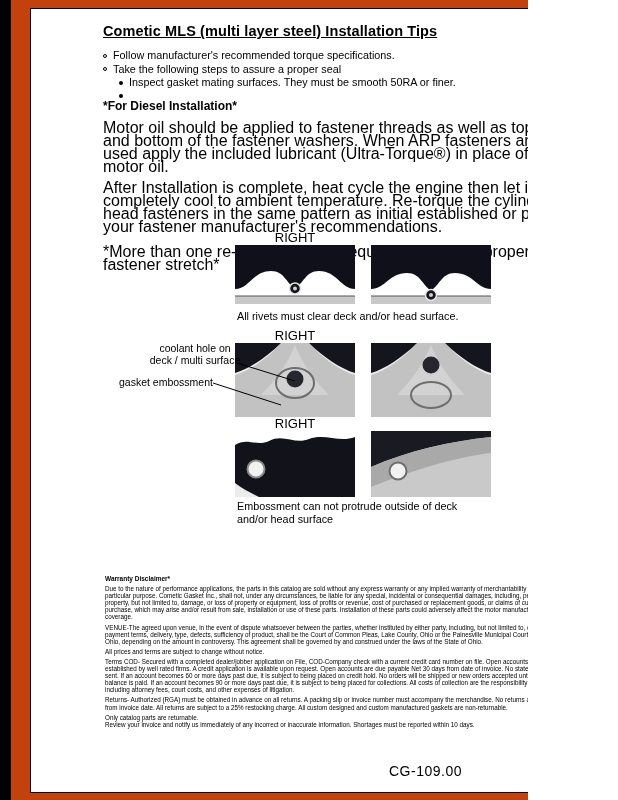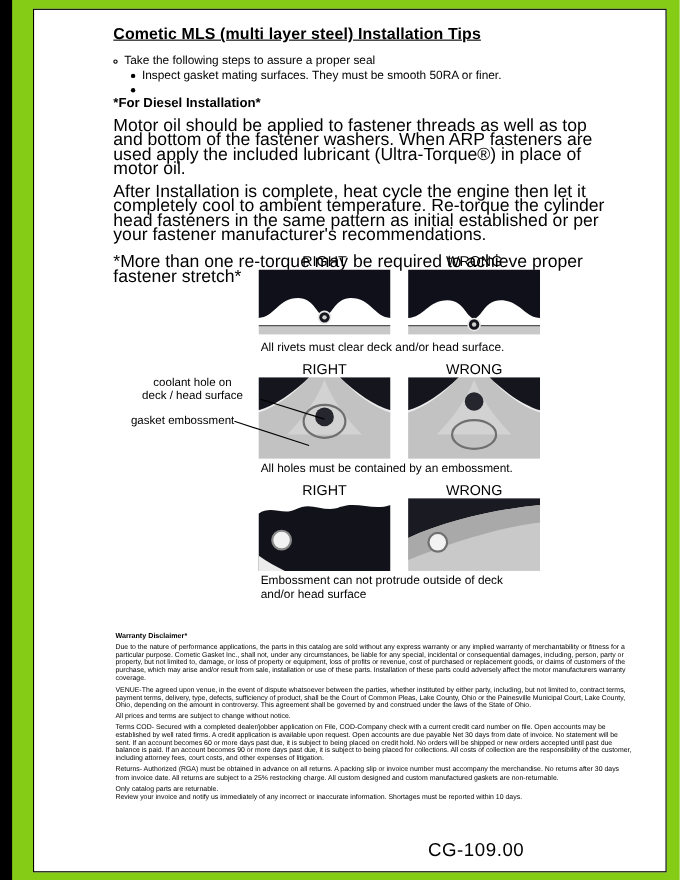--- a/index.html
+++ b/index.html
@@ -1,62 +1,66 @@
 <!DOCTYPE html>
 <html><head>
 <meta charset="utf-8">
 <style>
   * { margin:0; padding:0; box-sizing:border-box; }
   html,body { width:618px; height:800px; background:#ffffff; }
   body { font-family:"Liberation Sans", sans-serif; color:#000; position:relative; }
-  .canvas { position:absolute; left:0; top:0; width:618px; height:800px; background:#84cc16; overflow:hidden; }
+  .canvas { position:absolute; left:0; top:0; width:528px; height:800px; background:#c2410c; overflow:hidden; }
   .spine { position:absolute; left:0; top:0; width:11px; height:800px; background:#000; }
   .page { position:absolute; left:30px; top:8px; width:576px; height:785px; border:1px solid #000; background:#fff; }
 
   .topcontent { position:absolute; left:70px; top:14px; width:478px; }
   .title { font-size:14.5px; font-weight:bold; text-decoration:underline; margin:0 0 10px 2px; letter-spacing:0.1px; }
   .bullet { font-size:10.8px; line-height:13.5px; padding-left:12px; position:relative; }
   .mk { position:absolute; left:2px; top:4.5px; width:4px; height:4px; border-radius:50%; display:block; }
   .mk.hollow { border:1px solid #000; background:#fff; }
   .mk.solid { background:#000; }
   .bullet.sub { margin-left:16px; line-height:13px; }
   .diesel { font-size:12px; font-weight:bold; margin:10px 0 0 2px; }
   .para { font-size:16px; line-height:13px; margin:8px 0 0 2px; width:460px; }
   .para.note { margin-top:12px; }
 
   .figs { position:absolute; left:204px; top:222px; width:256px; }
-  .labelrow { display:flex; width:256px; height:14px; }
+  .labelrow { display:flex; width:256px; height:14px;flex-direction:column; }
   .flabel { width:120px; text-align:center; font-size:13px; line-height:14px; }
   .flabel + .flabel { margin-left:16px; }
   .imgrow { display:flex; }
   .fimg { display:block; }
   .fimg + .fimg { margin-left:16px; }
   .caption { font-size:10.8px; margin:3px 0 6px 2px; line-height:13px; }
 
-  .callout-coolant { position:absolute; left:88px; top:334px; width:112px; text-align:center; font-size:10.5px; line-height:11.5px; }
+  .callout-coolant { position:absolute; left:108px; top:334px; width:112px; text-align:center; font-size:10.5px; line-height:11.5px; }
   .callout-emboss { position:absolute; left:88px; top:367px; font-size:10.5px; white-space:nowrap; }
   .arrows { position:absolute; left:180px; top:346px; }
 
   .disclaimer { position:absolute; left:74px; top:566px; width:472px; font-size:6.3px; line-height:7.1px; text-align:left; }
   .disclaimer p { margin-top:3px; }
   .dhead { font-weight:bold; font-size:6.5px; }
 
-  .docnum { position:absolute; left:358px; top:754px; font-size:17px; letter-spacing:0.5px; }
+  .docnum { position:absolute; left:358px; top:754px; font-size:14px; letter-spacing:0.5px; }
 </style>
 </head>
 <body>
 
 <div class="canvas">
   <div class="spine"></div>
 
   <div class="page">
 
     <div class="topcontent">
       <h1 class="title">Cometic MLS (multi layer steel) Installation Tips</h1>
 
+      <div class="bullet">
+        <span class="mk hollow"></span>
+        <span>Follow manufacturer's recommended torque specifications.</span>
+      </div>
       <div class="bullet">
         <span class="mk hollow"></span>
         <span>Take the following steps to assure a proper seal</span>
       </div>
       <div class="bullet sub">
         <span class="mk solid"></span>
         <span>Inspect gasket mating surfaces.  They must be smooth 50RA or finer.</span>
       </div>
       <div class="bullet sub">
         <span class="mk solid"></span>
@@ -111,21 +115,20 @@
         <svg class="fimg" width="120" height="74" viewBox="0 0 120 74">
           <rect width="120" height="74" fill="#ececec"></rect>
           <path d="M46,0 H74 C88,16 106,28 120,32 V74 H0 V32 C14,28 32,16 46,0 Z" fill="#c2c2c2"></path>
           <path d="M0,0 H46 C32,14 14,26 0,30 Z" fill="#15151d"></path>
           <path d="M74,0 H120 V30 C106,26 88,14 74,0 Z" fill="#15151d"></path>
           <path d="M60,2 C54,18 42,36 26,52 L94,52 C78,36 66,18 60,2 Z" fill="#d2d2d2"></path>
           <ellipse cx="60" cy="52" rx="20" ry="13" fill="none" stroke="#6f6f6f" stroke-width="2"></ellipse>
           <circle cx="60" cy="22" r="8.5" fill="#26262e"></circle>
         </svg>
       </div>
-      <div class="caption">All holes must be contained by an embossment.</div>
 
       <div class="labelrow">
         <span class="flabel">RIGHT</span>
         <span class="flabel">WRONG</span>
       </div>
       <div class="imgrow">
         <svg class="fimg" width="120" height="66" viewBox="0 0 120 66">
           <rect width="120" height="66" fill="#ffffff"></rect>
           <path d="M0,14 C12,6 22,16 34,10 C48,2 60,14 74,8 C90,2 104,12 120,6 V66 H0 Z" fill="#12121a"></path>
           <circle cx="21" cy="38" r="8.5" fill="#f2f2f2" stroke="#8a8a8a" stroke-width="2"></circle>
@@ -139,21 +142,21 @@
         </svg>
       </div>
       <div class="caption">
         <span>Embossment can not protrude outside of deck</span><br>
         <span>and/or head surface</span>
       </div>
     </div>
 
     <div class="callout-coolant">
       <span>coolant hole on</span><br>
-      <span>deck / head surface</span>
+      <span>deck / multi surface</span>
     </div>
     <div class="callout-emboss">gasket embossment</div>
     <svg class="arrows" width="90" height="56" viewBox="0 0 90 56">
       <line x1="26" y1="8" x2="84" y2="26" stroke="#000" stroke-width="1"></line>
       <line x1="2" y1="28" x2="70" y2="50" stroke="#000" stroke-width="1"></line>
     </svg>
 
     <div class="disclaimer">
       <div class="dhead">Warranty Disclaimer*</div>
       <p>Due to the nature of performance applications, the parts in this catalog are sold without any express warranty or any implied warranty of merchantability or fitness for a particular purpose.  Cometic Gasket Inc., shall not, under any circumstances, be liable for any special, incidental or consequential damages, including, person, party or property, but not limited to, damage, or loss of property or equipment, loss of profits or revenue, cost of purchased or replacement goods, or claims of customers of the purchase, which may arise and/or result from sale, installation or use of these parts.  Installation of these parts could adversely affect the motor manufacturers warranty coverage.</p>

